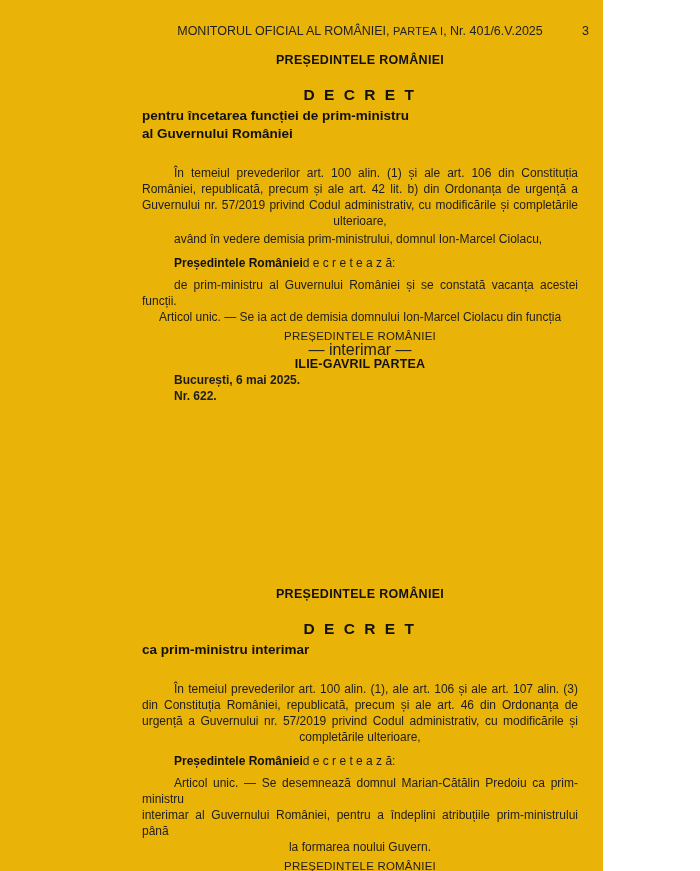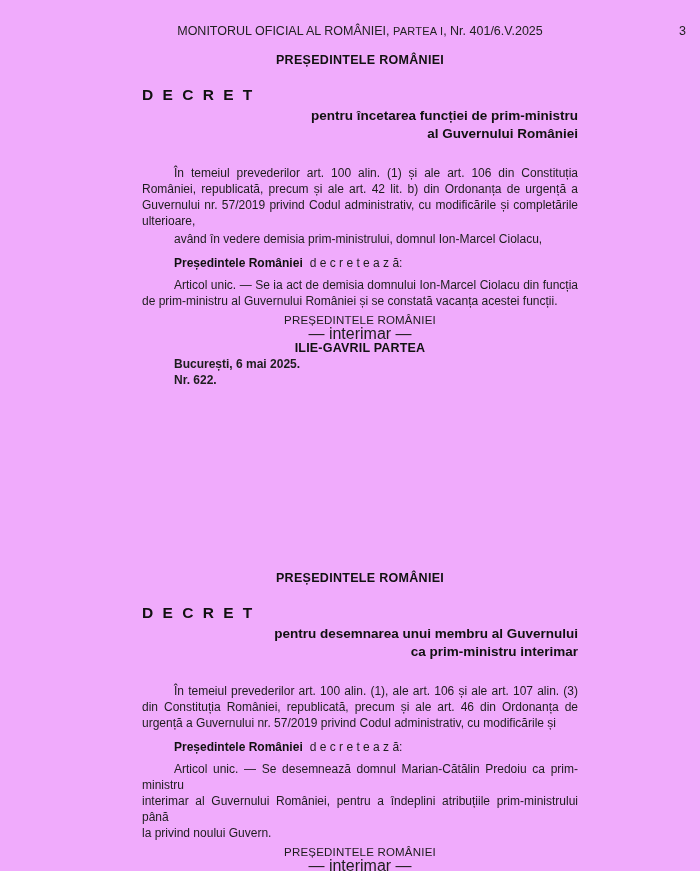--- a/index.html
+++ b/index.html
@@ -1,20 +1,20 @@
 <!DOCTYPE html>
 <html lang="ro"><head>
 <meta charset="utf-8">
 <style>
   html, body { margin: 0; padding: 0; background: #ffffff; }
   .page {
     position: relative;
-    width: 700px;
+    width: 603px;
     height: 871px;
-    background: #f0abfc;
+    background: #eab308;
     overflow: hidden;
     font-family: "Liberation Sans", "DejaVu Sans", sans-serif;
     color: #1d1d1d;
   }
   .running-header {
     position: absolute;
     top: 24px;
     left: 142px;
     width: 436px;
     text-align: center;
@@ -44,45 +44,46 @@
   .issuer {
     text-align: center;
     font-weight: bold;
     font-size: 12.5px;
     letter-spacing: .3px;
     line-height: 16px;
     color: #111;
   }
   .doctype {
     margin-top: 17px;
+    text-align: center;
     font-weight: bold;
     font-size: 15.5px;
     letter-spacing: 2.5px;
     line-height: 20px;
     color: #111;
   }
   .subtitle {
     margin-top: 2px;
-    text-align: right;
+    text-align: left;
     font-weight: bold;
     font-size: 13.5px;
     line-height: 18px;
     color: #111;
   }
   .para { line-height: 16px; }
   .preamble { margin-top: 22px; }
   .considering { margin-top: 2px; }
   .article { margin-top: 6px; }
   .just .line { text-align: justify; text-align-last: justify; }
-  .just .line:last-child { text-align: left; text-align-last: auto; }
+  .just .line:last-child { text-align: center; text-align-last: auto; }
   .ind .line:first-child { text-indent: 32px; }
 
   .enacting { margin-top: 8px; padding-left: 32px; line-height: 16px; }
   .enacting .b { font-weight: bold; color: #111; }
-  .enacting .sp { margin-left: 7px; }
+  .enacting .sp { }
 
   .sig { margin-top: 4px; text-align: center; }
   .sig-title { font-size: 11.5px; line-height: 14px; letter-spacing: .2px; }
   .sig-interim { font-size: 16px; line-height: 14px; }
   .sig-name { font-weight: bold; font-size: 12.5px; line-height: 15px; letter-spacing: .2px; color: #111; }
 
   .dateblock { margin-top: 0; padding-left: 32px; line-height: 16px; font-weight: bold; }
 </style>
 </head>
 <body>
@@ -107,53 +108,53 @@
           <div class="line">Guvernului nr. 57/2019 privind Codul administrativ, cu modificările și completările</div>
           <div class="line">ulterioare,</div>
         </div>
       <div class="para considering ind">
           <div class="line">având în vedere demisia prim-ministrului, domnul Ion-Marcel Ciolacu,</div>
         </div>
       <div class="enacting">
         <span class="b">Președintele României</span><span class="sp">d e c r e t e a z ă:</span>
       </div>
       <div class="para article just ind">
+          <div class="line">de prim-ministru al Guvernului României și se constată vacanța acestei funcții.</div>
           <div class="line">Articol unic. — Se ia act de demisia domnului Ion-Marcel Ciolacu din funcția</div>
-          <div class="line">de prim-ministru al Guvernului României și se constată vacanța acestei funcții.</div>
         </div>
       <div class="sig">
         <div class="sig-title">PREȘEDINTELE ROMÂNIEI</div>
         <div class="sig-interim">— interimar —</div>
         <div class="sig-name">ILIE-GAVRIL PARTEA</div>
       </div>
       <div class="dateblock">
         <div>București, 6 mai 2025.</div>
         <div>Nr. 622.</div>
       </div>
     </section>
 
     <section class="decree decree-2">
       <div class="issuer">PREȘEDINTELE ROMÂNIEI</div>
       <div class="doctype">D E C R E T</div>
       <div class="subtitle">
-          <div class="line">pentru desemnarea unui membru al Guvernului</div>
           <div class="line">ca prim-ministru interimar</div>
         </div>
       <div class="para preamble just ind">
           <div class="line">În temeiul prevederilor art. 100 alin. (1), ale art. 106 și ale art. 107 alin. (3)</div>
           <div class="line">din Constituția României, republicată, precum și ale art. 46 din Ordonanța de</div>
           <div class="line">urgență a Guvernului nr. 57/2019 privind Codul administrativ, cu modificările și</div>
+          <div class="line">completările ulterioare,</div>
         </div>
       <div class="enacting">
         <span class="b">Președintele României</span><span class="sp">d e c r e t e a z ă:</span>
       </div>
       <div class="para article just ind">
           <div class="line">Articol unic. — Se desemnează domnul Marian-Cătălin Predoiu ca prim-ministru</div>
           <div class="line">interimar al Guvernului României, pentru a îndeplini atribuțiile prim-ministrului până</div>
-          <div class="line">la privind noului Guvern.</div>
+          <div class="line">la formarea noului Guvern.</div>
         </div>
       <div class="sig">
         <div class="sig-title">PREȘEDINTELE ROMÂNIEI</div>
         <div class="sig-interim">— interimar —</div>
 
       </div>
 
     </section>
 
   </div>

